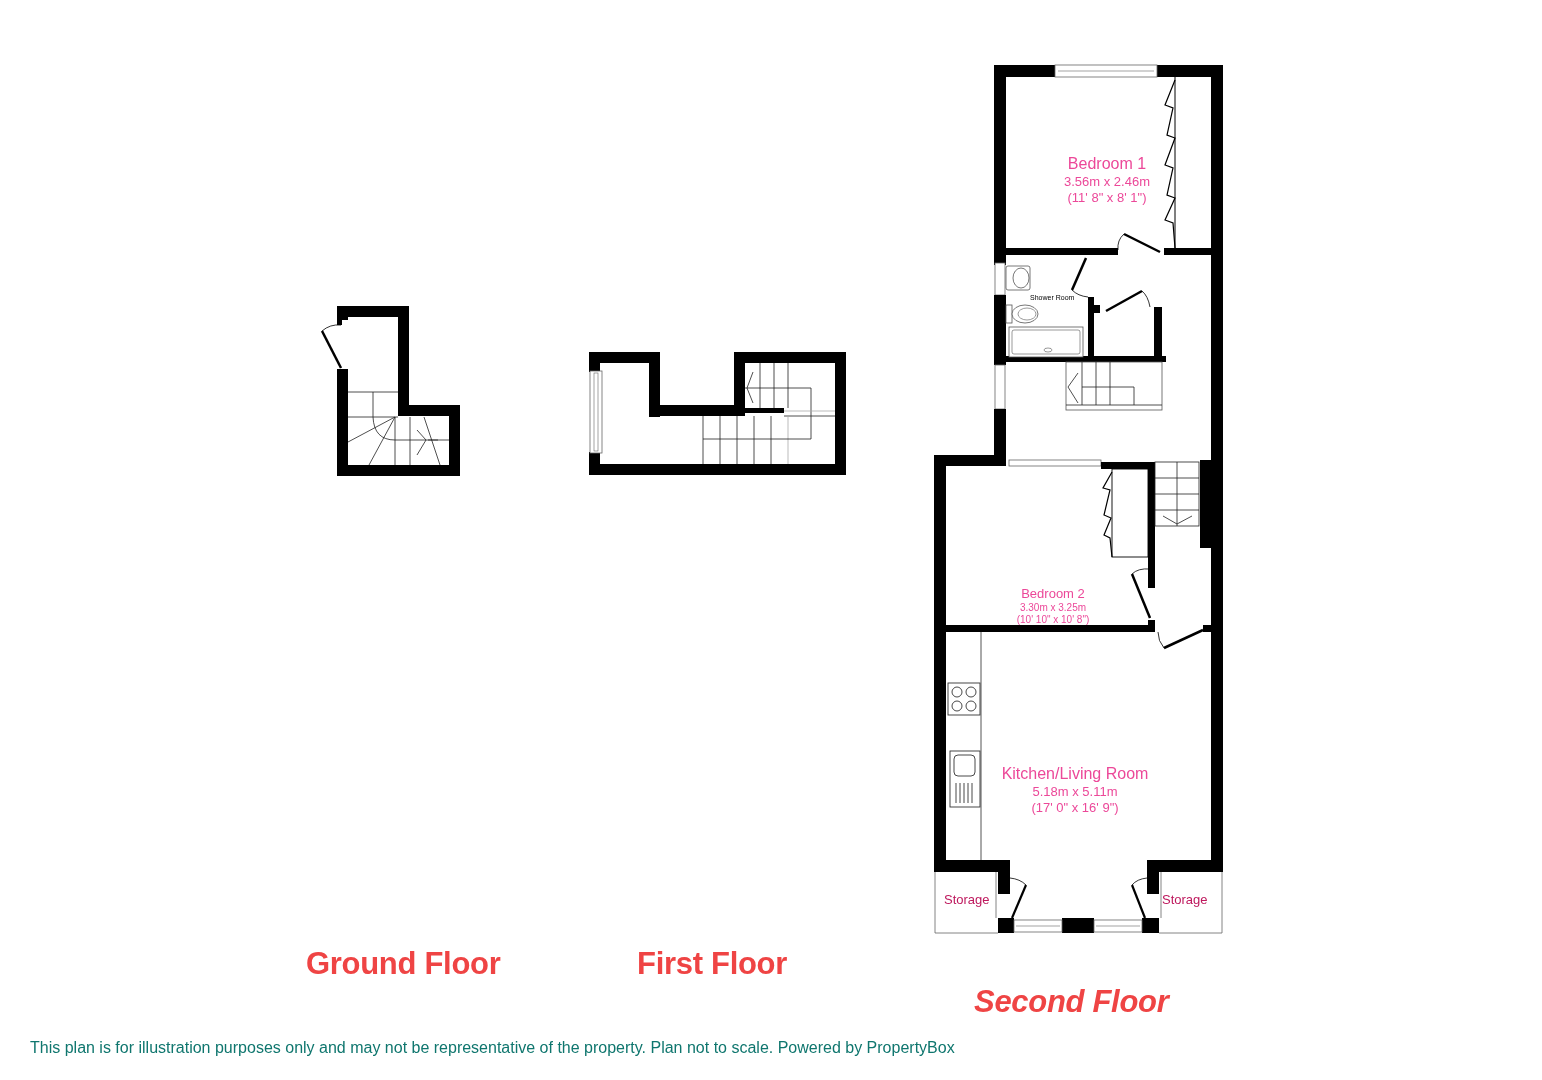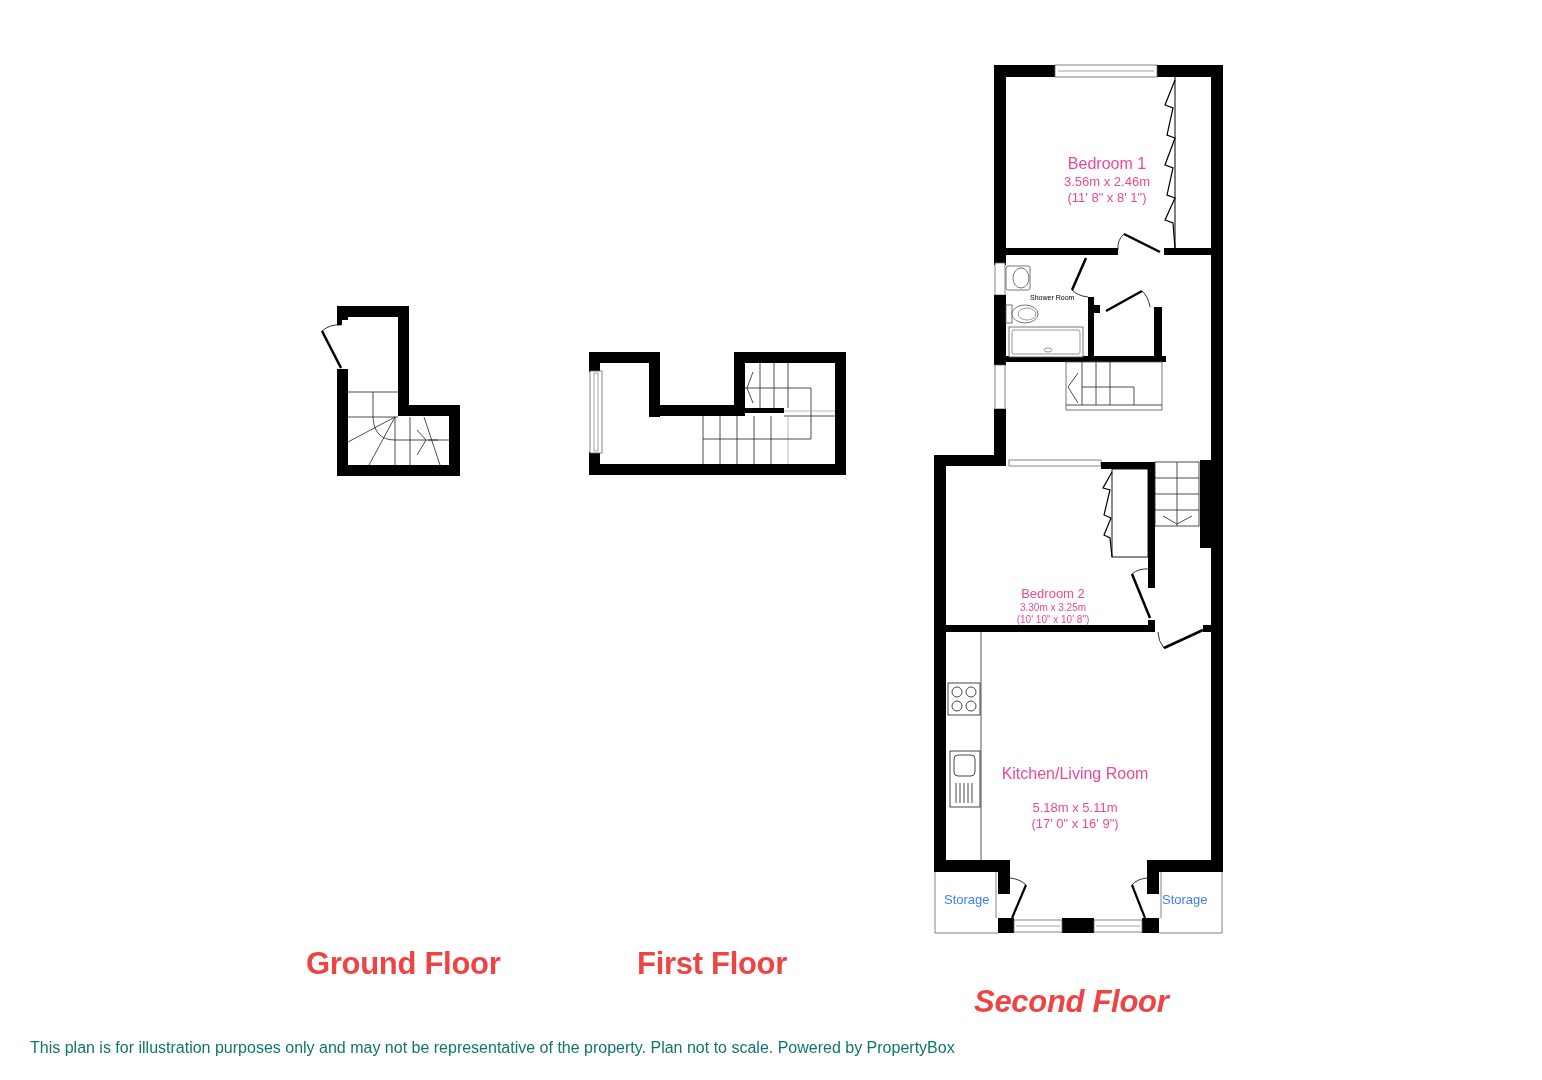--- a/index.html
+++ b/index.html
@@ -3,21 +3,21 @@
 <meta charset="utf-8">
 <style>
   html, body { margin:0; padding:0; background:#ffffff; }
   body { width:1542px; height:1080px; position:relative; overflow:hidden; font-family:"Liberation Sans", sans-serif; }
   svg { position:absolute; left:0; top:0; }
   .floor-label { position:absolute; font-family:"Liberation Sans", sans-serif; font-weight:bold; font-size:31px; color:#ef4444; white-space:nowrap; letter-spacing:-0.3px; }
   .room-text { position:absolute; text-align:center; color:#ec4899; font-family:"Liberation Sans", sans-serif; white-space:nowrap; transform:translateX(-50%); }
   .room-name { display:block; }
   .room-dim { display:block;text-align:center; }
   .disclaimer { position:absolute; left:30px; top:1039px; font-size:16px; color:#0f766e; font-family:"Liberation Sans", sans-serif; white-space:nowrap; }
-  .small-label { position:absolute; font-size:13px; color:#3b82f6; font-family:"Liberation Sans", sans-serif; }
+  .small-label { position:absolute; font-size:13px; color:#be185d; font-family:"Liberation Sans", sans-serif; }
   .tiny-label { position:absolute; font-size:7px; color:#000; font-family:"Liberation Sans", sans-serif; }
 </style>
 </head>
 <body>
 
 <svg width="1542" height="1080" viewBox="0 0 1542 1080" xmlns="http://www.w3.org/2000/svg">
 
   <g>
 
     <rect x="337" y="306" width="72" height="11" fill="#000"></rect>
@@ -261,21 +261,21 @@
 <div class="tiny-label" style="left:1030px; top:294px;">Shower Room</div>
 
 <div class="room-text" style="left:1053px; top:543px;margin-top:43px;">
   <span class="room-name" style="font-size:13px;">Bedroom 2</span>
   <span class="room-dim" style="font-size:10px; margin-top:1px;">3.30m x 3.25m</span>
   <span class="room-dim" style="font-size:10px; margin-top:1px;">(10' 10" x 10' 8")</span>
 </div>
 
 <div class="room-text" style="left:1075px; top:765px;">
   <span class="room-name" style="font-size:16px;text-align:center;">Kitchen/Living Room</span>
-  <span class="room-dim" style="font-size:13px; margin-top:17px;">5.18m x 5.11m</span>
+  <span class="room-dim" style="font-size:13px; margin-top:1px;">5.18m x 5.11m</span>
   <span class="room-dim" style="font-size:13px; margin-top:1px;">(17' 0" x 16' 9")</span>
 </div>
 
 <div class="small-label" style="left:944px; top:892px;">Storage</div>
 <div class="small-label" style="left:1162px; top:892px;">Storage</div>
 
 <div class="floor-label" style="left:306px; top:946px;">Ground Floor</div>
 <div class="floor-label" style="left:637px; top:946px;">First Floor</div>
 <div class="floor-label" style="left:974px; top:984px;font-style:italic;">Second Floor</div>
 

